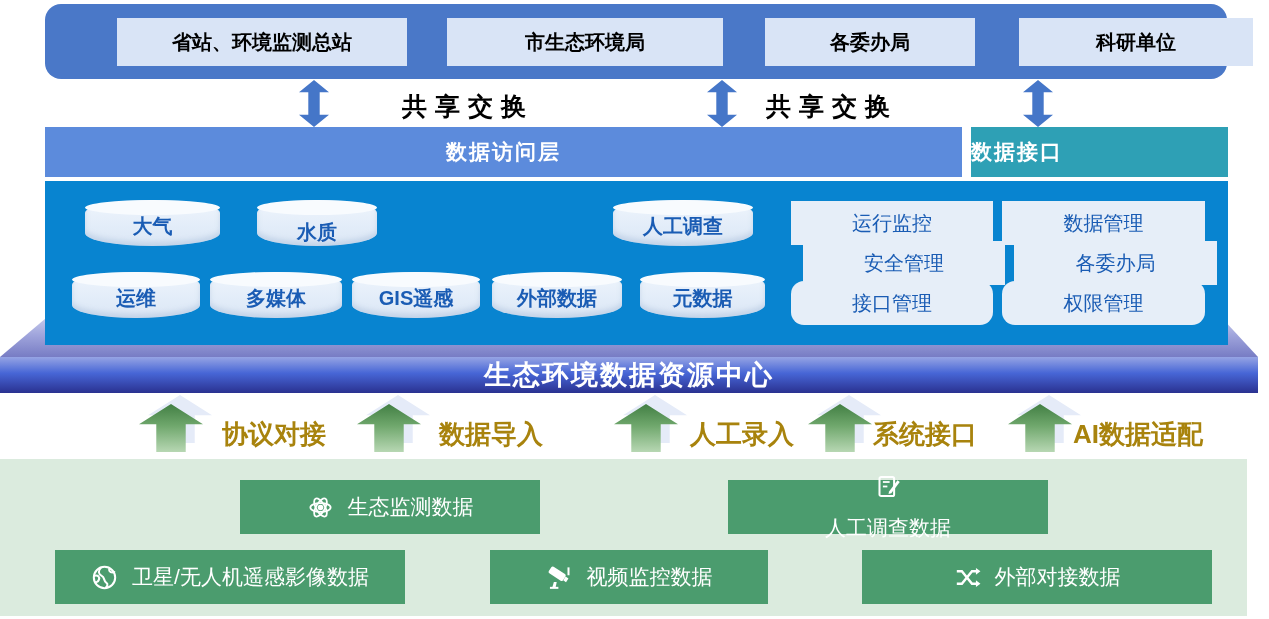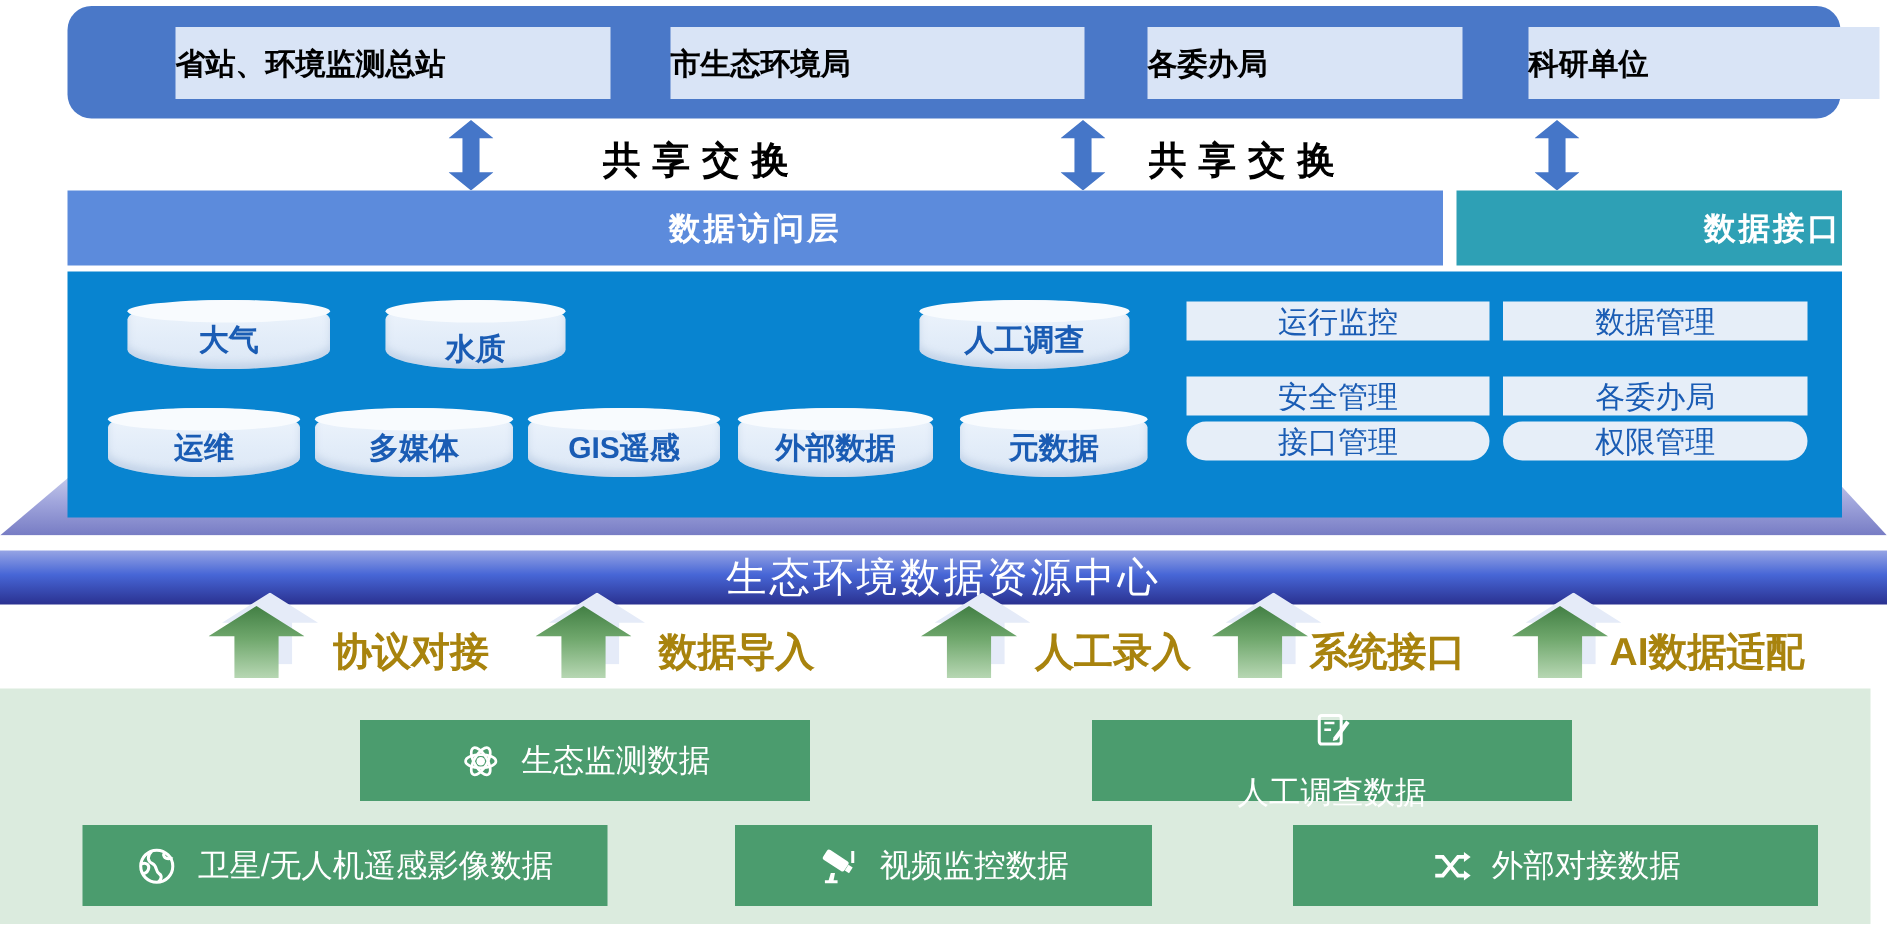--- a/index.html
+++ b/index.html
@@ -3,41 +3,41 @@
 <meta charset="utf-8">
 <style>
   html,body{margin:0;padding:0;background:#fff;}
   #stage{position:relative;width:1269px;height:619px;background:#fff;overflow:hidden;
          font-family:"Liberation Sans",sans-serif;}
 
   
   .top-bar{position:absolute;left:45px;top:4px;width:1182px;height:75px;
            background:#4A78C8;border-radius:16px;}
   .org-box{position:absolute;top:14px;height:48px;background:#D9E4F6;
-           display:flex;align-items:center;justify-content:flex-start;
+           display:flex;align-items:center;justify-content:center;
            font-size:20px;font-weight:700;color:#000;}
   .org1{left:72px;width:290px;}
   .org2{left:402px;width:276px;}
   .org3{left:720px;width:210px;}
   .org4{left:974px;width:234px;}
 
   
   .varrow{position:absolute;top:80px;width:30px;height:47px;background:#4576C8;
           clip-path:polygon(50% 0,100% 26%,69% 26%,69% 74%,100% 74%,50% 100%,0 74%,31% 74%,31% 26%,0 26%);}
   .va1{left:299px;} .va2{left:707px;} .va3{left:1023px;}
   .exch-label{position:absolute;top:90px;font-size:25px;font-weight:700;color:#000;
               letter-spacing:8px;white-space:nowrap;}
   .ex1{left:402px;} .ex2{left:766px;}
 
   
   .access-bar{position:absolute;left:45px;top:127px;width:917px;height:50px;background:#5C8BDC;
               display:flex;align-items:center;justify-content:center;
               color:#fff;font-size:21px;font-weight:700;letter-spacing:2px;}
   .interface-box{position:absolute;left:971px;top:127px;width:257px;height:50px;background:#2EA0B5;
-              display:flex;align-items:center;justify-content:flex-end;
+              display:flex;align-items:center;justify-content:flex-start;
               color:#fff;font-size:21px;font-weight:700;letter-spacing:2px;}
 
   
   .blue-area{position:absolute;left:45px;top:181px;width:1183px;height:164px;background:#0884D0;z-index:2;}
 
   
   .cyl{position:absolute;height:46px;z-index:3;
        background:linear-gradient(180deg,#EFF5FC 0%,#E3EDF9 55%,#DCE7F5 100%);
        border-radius:50%/13px;
        display:flex;align-items:center;justify-content:center;
@@ -47,34 +47,34 @@
        background:#F8FBFE;border-radius:50%;}
   .cyl span{position:relative;padding-top:6px;}
   .r1{top:200px;} .r2{top:272px;}
   .c1{left:85px;width:135px;}  .c2{left:257px;width:120px;align-items:flex-end;}
   .c3{left:437px;width:140px;} .c4{left:613px;width:140px;}
   .c5{left:72px;width:128px;}  .c6{left:210px;width:132px;}
   .c7{left:352px;width:128px;justify-content:center;} .c8{left:492px;width:130px;}
   .c9{left:640px;width:125px;}
 
   
-  .mbox{position:absolute;height:26px;background:#E6EEF8;z-index:3;
+  .mbox{position:absolute;height:44px;background:#E6EEF8;z-index:3;
         display:flex;align-items:center;justify-content:center;
         color:#1A5CB4;font-size:20px;}
   .mc1{left:791px;width:202px;} .mc2{left:1002px;width:203px;}
-  .mr1{top:201px;} .mr2{top:251px;} .mr3{top:281px;border-radius:13px;}
+  .mr1{top:201px;} .mr2{top:241px;margin-left:12px;} .mr3{top:281px;border-radius:13px;}
 
   
   .platform-top{position:absolute;left:0;top:308px;width:1258px;height:49px;z-index:1;
         background:linear-gradient(180deg,#D9DDF3 0%,#A0A5DC 55%,#777CC4 100%);
         clip-path:polygon(4.6% 0,96.4% 0,100% 100%,0 100%);}
-  .platform-front{position:absolute;left:0;top:367px;width:1258px;height:36px;z-index:3;
+  .platform-front{position:absolute;left:0;top:357px;width:1258px;height:36px;z-index:3;
         background:linear-gradient(180deg,#96A4E4 0%,#4766D6 45%,#2A3190 100%);
         display:flex;align-items:center;justify-content:center;
-        color:#fff;font-size:27px;font-weight:400;letter-spacing:2px;}
+        color:#fff;font-size:27px;font-weight:700;letter-spacing:2px;}
 
   
   .garrow{position:absolute;top:404px;width:64px;height:48px;z-index:4;}
   .garrow .shadow,.garrow .body{position:absolute;inset:0;
         clip-path:polygon(50% 0,100% 42%,73% 42%,73% 100%,27% 100%,27% 42%,0 42%);}
   .garrow .shadow{background:#E5EBF8;transform:translate(9px,-9px);}
   .garrow .body{background:linear-gradient(180deg,#427F44 0%,#6FA76C 45%,#B7D7B3 100%);}
   .ga1{left:139px;} .ga2{left:357px;} .ga3{left:614px;} .ga4{left:808px;} .ga5{left:1008px;}
   .gold-label{position:absolute;top:417px;font-size:26px;font-weight:700;color:#A8830D;
               white-space:nowrap;z-index:4;}

